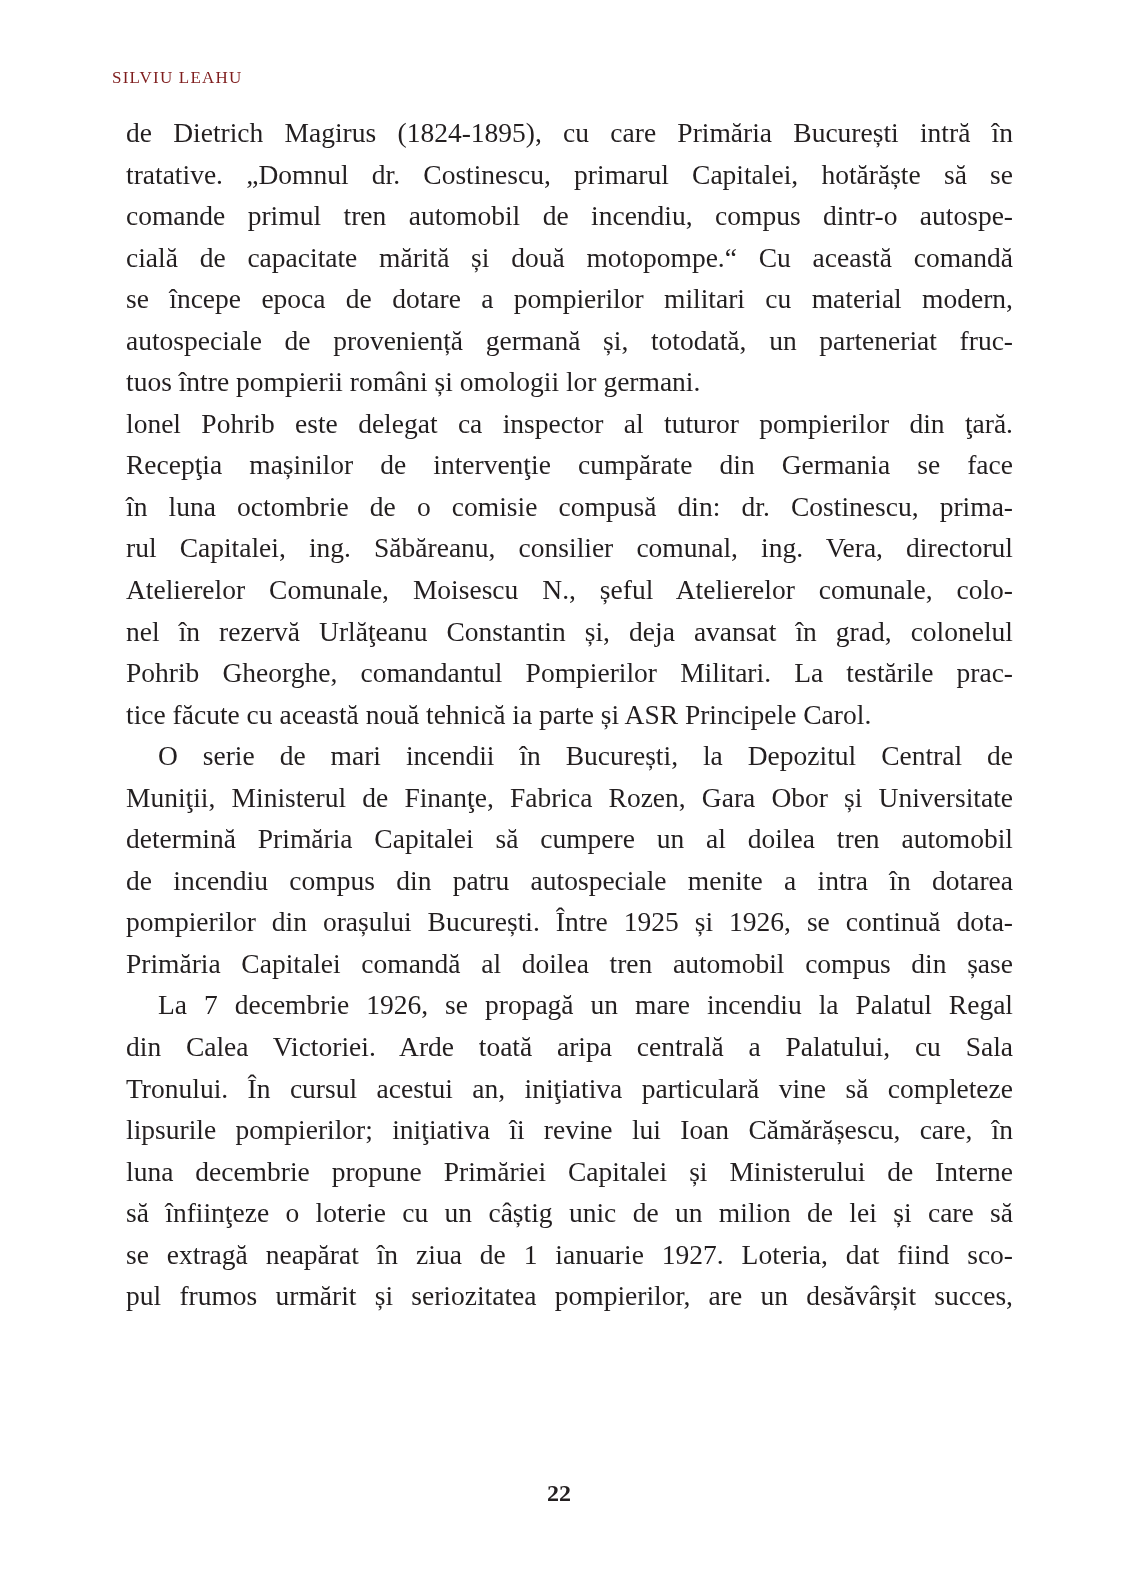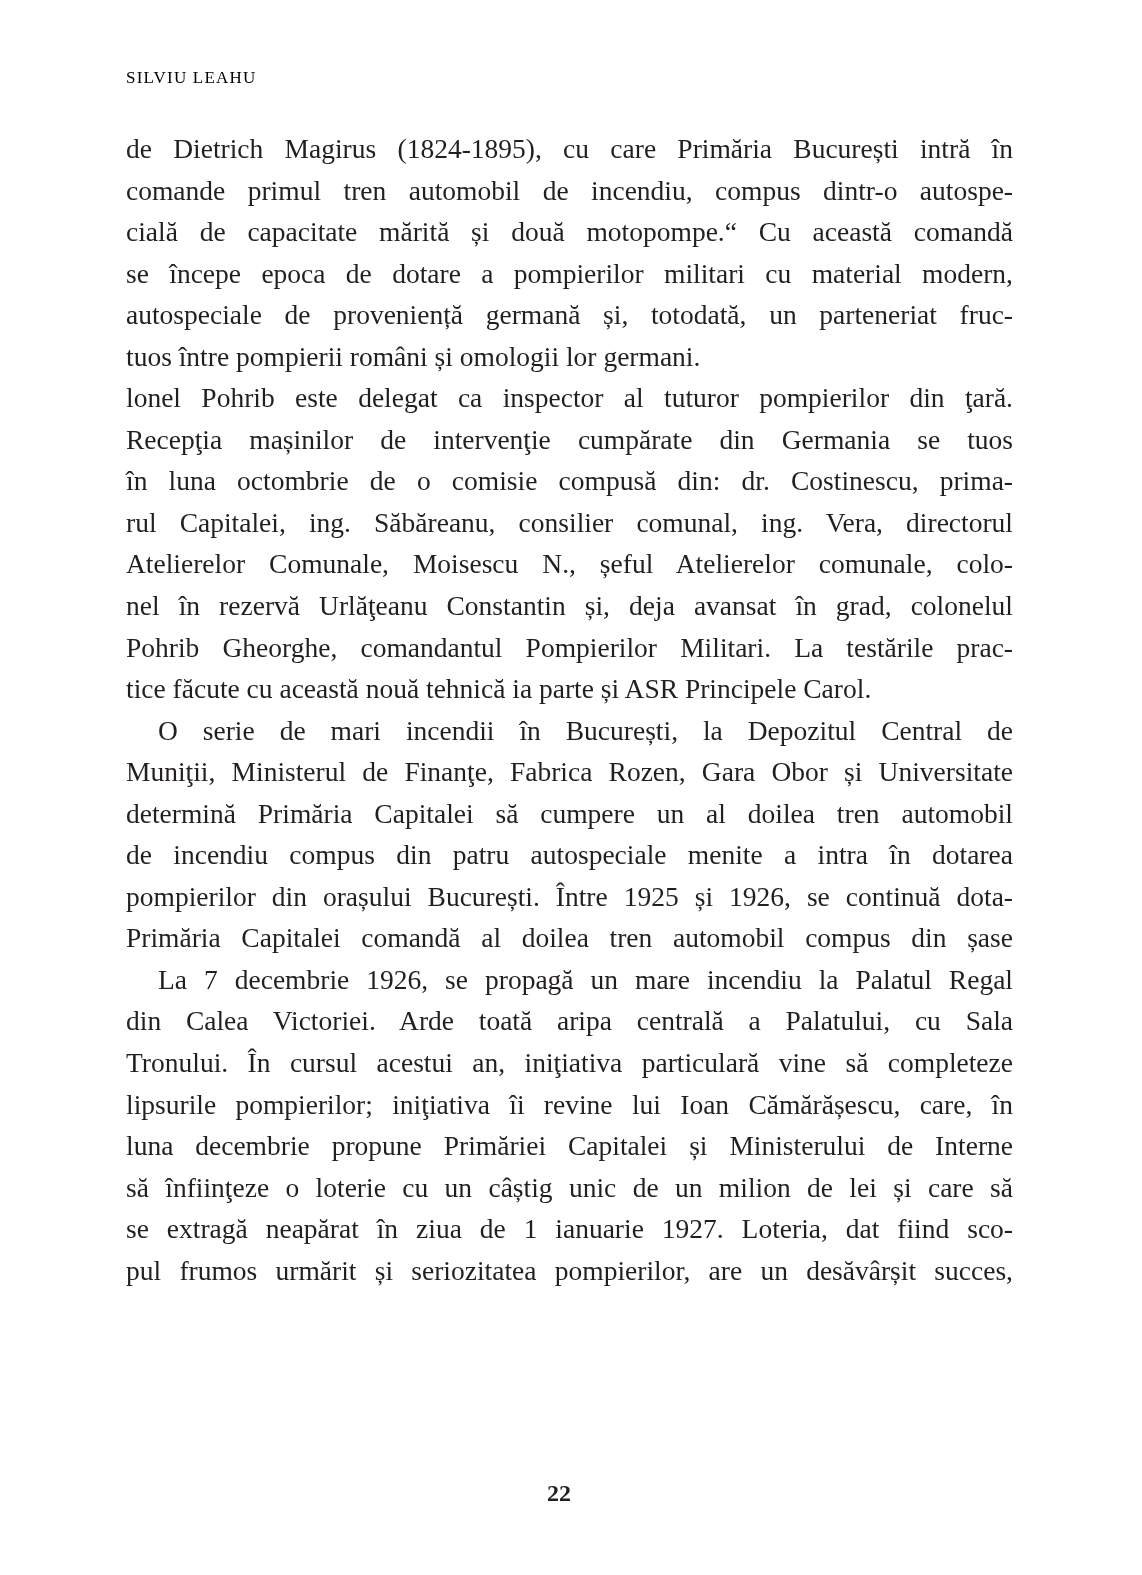--- a/index.html
+++ b/index.html
@@ -10,33 +10,32 @@
   body {
     width: 1142px;
     height: 1575px;
     position: relative;
     overflow: hidden;
     font-family: "Liberation Serif", "DejaVu Serif", serif;
     color: #231f20;
   }
   .running-head {
     position: absolute;
-    left: 126px;
+    left: 112px;
     top: 68px;
     font-size: 17px;
     letter-spacing: 1.2px;
-    color: #000000;
+    color: #7f1d1d;
     text-transform: uppercase;
   }
   .text-block {
     position: absolute;
     left: 126px;
     top: 112px;
     width: 887px;
-    margin-top: 16px;
   }
   .line {
     display: block;
     height: 41.55px;
     line-height: 41.55px;
     font-size: 27.5px;
     white-space: nowrap;
     text-align: justify;
     text-align-last: justify;
     overflow: visible;
@@ -60,29 +59,30 @@
   }
 </style>
 </head>
 <body>
 
 <div class="running-head">SILVIU LEAHU</div>
 
 <div class="text-block" id="text-block">
     <div class="paragraph">
       <span class="line">de Dietrich Magirus (1824-1895), cu care Primăria București intră în</span>
+      <span class="line">tratative. „Domnul dr. Costinescu, primarul Capitalei, hotărăște să se</span>
       <span class="line">comande primul tren automobil de incendiu, compus dintr-o autospe-</span>
       <span class="line">cială de capacitate mărită și două motopompe.“ Cu această comandă</span>
       <span class="line">se începe epoca de dotare a pompierilor militari cu material modern,</span>
       <span class="line">autospeciale de proveniență germană și, totodată, un parteneriat fruc-</span>
       <span class="line last">tuos între pompierii români și omologii lor germani.</span>
     </div>
     <div class="paragraph">
       <span class="line">lonel Pohrib este delegat ca inspector al tuturor pompierilor din ţară.</span>
-      <span class="line">Recepţia mașinilor de intervenţie cumpărate din Germania se tuos</span>
+      <span class="line">Recepţia mașinilor de intervenţie cumpărate din Germania se face</span>
       <span class="line">în luna octombrie de o comisie compusă din: dr. Costinescu, prima-</span>
       <span class="line">rul Capitalei, ing. Săbăreanu, consilier comunal, ing. Vera, directorul</span>
       <span class="line">Atelierelor Comunale, Moisescu N., șeful Atelierelor comunale, colo-</span>
       <span class="line">nel în rezervă Urlăţeanu Constantin și, deja avansat în grad, colonelul</span>
       <span class="line">Pohrib Gheorghe, comandantul Pompierilor Militari. La testările prac-</span>
       <span class="line last">tice făcute cu această nouă tehnică ia parte și ASR Principele Carol.</span>
     </div>
     <div class="paragraph">
       <span class="line indent">O serie de mari incendii în București, la Depozitul Central de</span>
       <span class="line">Muniţii, Ministerul de Finanţe, Fabrica Rozen, Gara Obor și Universitate</span>

